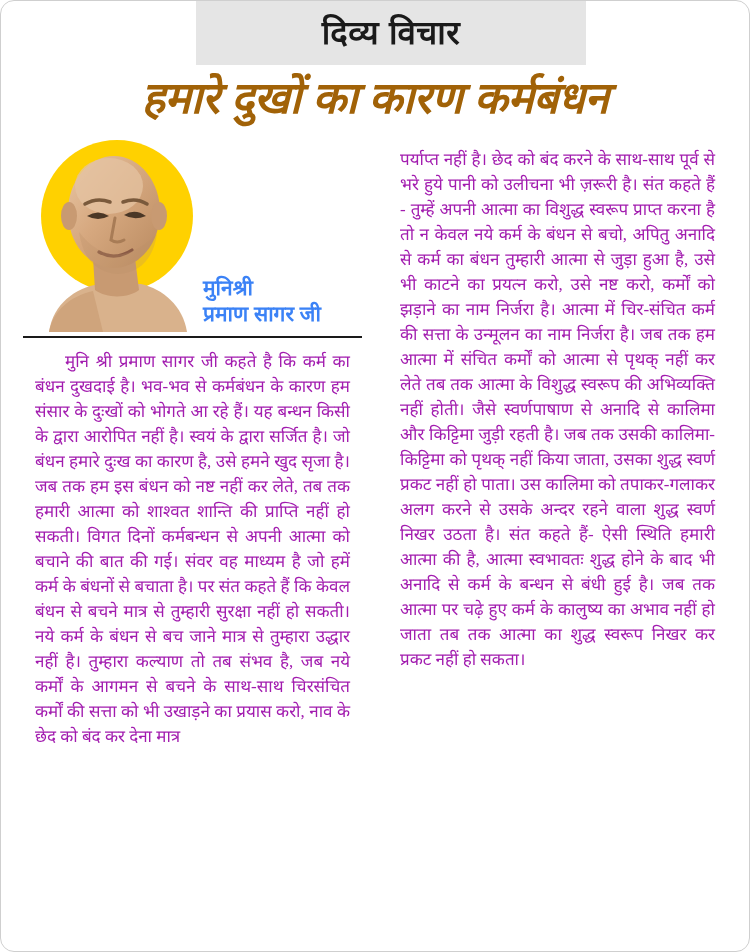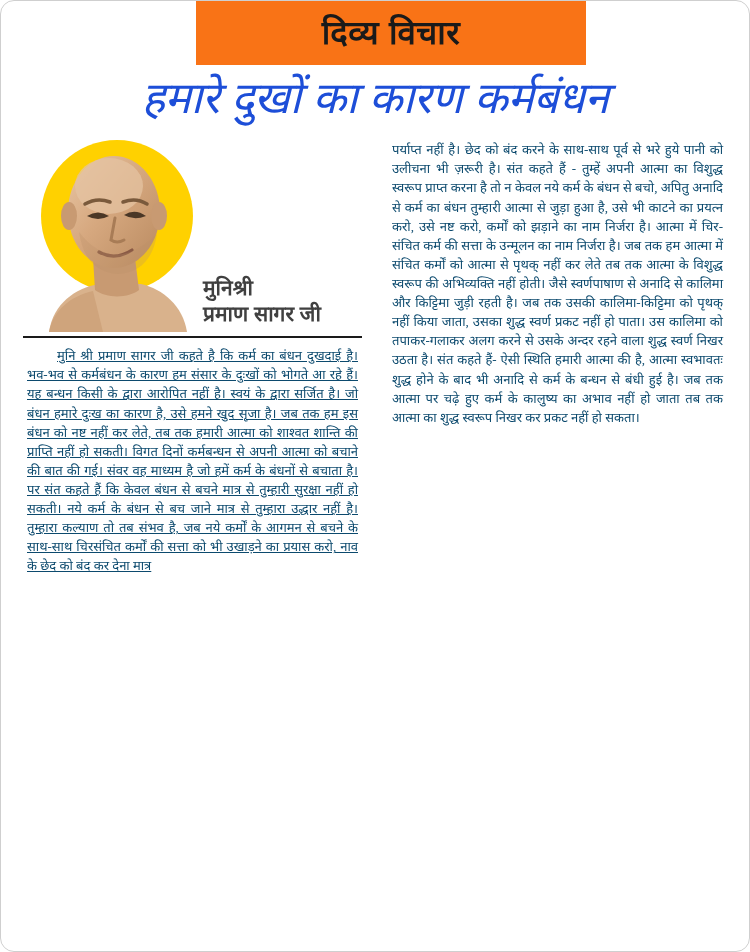--- a/index.html
+++ b/index.html
@@ -32,45 +32,45 @@
   .banner-row {
     position: relative;
     height: 66px;
   }
   .banner {
     position: absolute;
     left: 195px;
     top: 0;
     width: 390px;
     height: 64px;
-    background: #f97316;
+    background: #e5e5e5;
     display: flex;
     align-items: center;
     justify-content: center;
   }
   .banner-title {
     font-family: "Liberation Sans", "DejaVu Sans", sans-serif;
     font-weight: bold;
     font-size: 33px;
     line-height: 1;
     color: #1a1a1a;
     letter-spacing: 0.5px;
     padding-bottom: 2px;
   }
 
   
   .headline {
     margin: 6px 0 12px 0;
     text-align: center;
     font-family: "Liberation Sans", "DejaVu Sans", sans-serif;
-    font-weight: normal;
+    font-weight: bold;
     font-style: italic;
     font-size: 44px;
     line-height: 1.12;
-    color: #1d4ed8;
+    color: #a16207;
     letter-spacing: -0.5px;
     padding: 0 18px;
   }
 
   
   .body-area {
     position: relative;
     margin-top: 14px;
     padding: 0 22px 14px 22px;
     height: 806px;
@@ -114,21 +114,21 @@
     left: 0;
     top: 0;
     width: 178px;
     height: 196px;
   }
 
   .byline {
     padding-bottom: 6px;
     margin-left: 2px;
     font-family: "Liberation Sans", "DejaVu Sans", sans-serif;
-    color: #404040;
+    color: #3b82f6;
   }
   .byline .l1 {
     font-size: 21px;
     font-weight: 600;
     line-height: 1.22;
   }
   .byline .l2 {
     font-size: 21px;
     font-weight: bold;
     line-height: 1.22;
@@ -140,32 +140,31 @@
   }
 
   .rule {
     border: none;
     border-top: 2px solid #1a1a1a;
     margin: 4px 0 8px 0;
   }
 
   
   .para {
-    margin: 4px;
+    margin: 12px;
     font-family: "Liberation Serif", "DejaVu Serif", serif;
-    font-size: 13px;
+    font-size: 17px;
     line-height: 1.47;
     text-align: justify;
     text-justify: inter-word;
-    color: #0c4a6e;
+    color: #a21caf;
     hyphens: none;
   }
   .para.first {
     text-indent: 30px;
-    text-decoration: underline;
   }
 </style>
 </head>
 <body>
 
 <div class="card">
 
   <div class="banner-row">
     <div class="banner">
       <span class="banner-title">दिव्य विचार</span>

